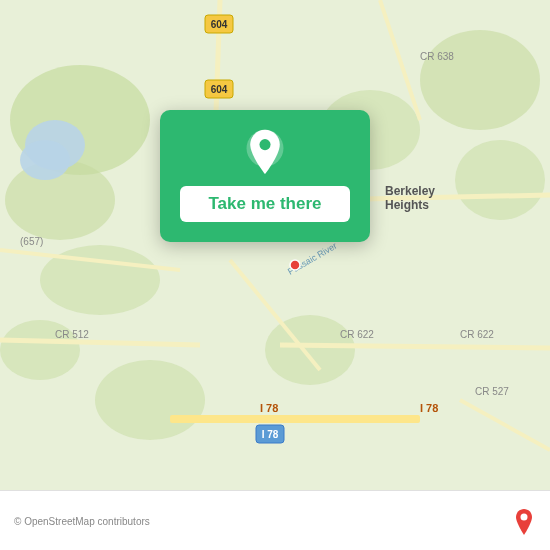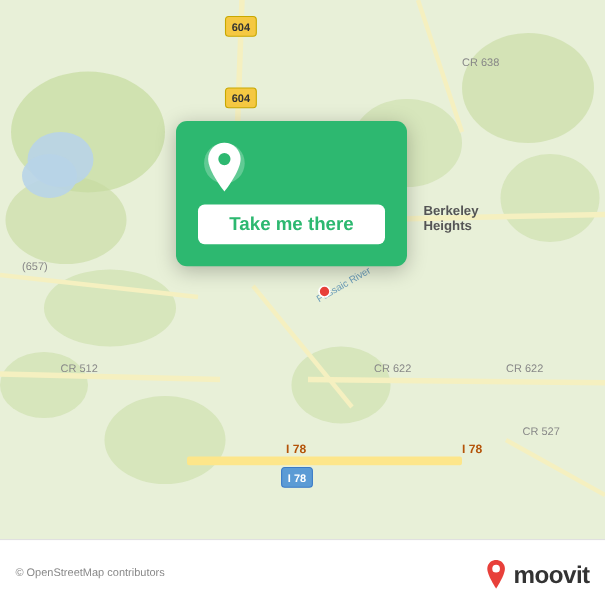--- a/index.html
+++ b/index.html
@@ -32,20 +32,21 @@
     #card-overlay {
       position: absolute;
       top: 110px;
       left: 160px;
       width: 210px;
       background: #2db870;
       border-radius: 10px;
       padding: 18px 20px 20px 20px;
       display: flex;
       flex-direction: column;
+      align-items: center;
       box-shadow: 0 4px 18px rgba(0,0,0,0.25);
       z-index: 10;
     }
 
     #pin-icon {
       width: 48px;
       height: 48px;
       margin-bottom: 10px;
     }
 
@@ -189,15 +190,14 @@
 
 <div id="bottom-bar">
   <div id="bottom-left">
     <span id="copyright-text">© OpenStreetMap contributors</span>
   </div>
   <div id="moovit-logo">
     <svg id="moovit-pin" viewBox="0 0 24 28" xmlns="http://www.w3.org/2000/svg">
       <path d="M12 0C7.58 0 4 3.58 4 8c0 6 8 18 8 18s8-12 8-18c0-4.42-3.58-8-8-8z" fill="#e8403a"></path>
       <circle cx="12" cy="8" r="3.5" fill="white"></circle>
     </svg>
-    <span id="moovit-text">moovit</span>
   </div>
 </div>
 
 </body></html>

